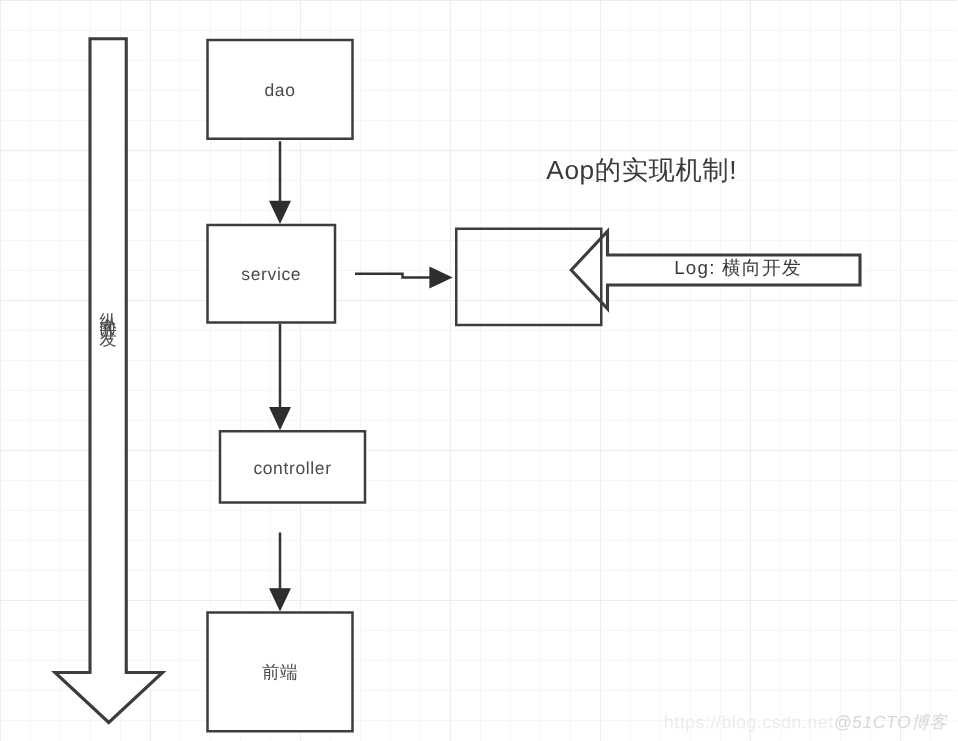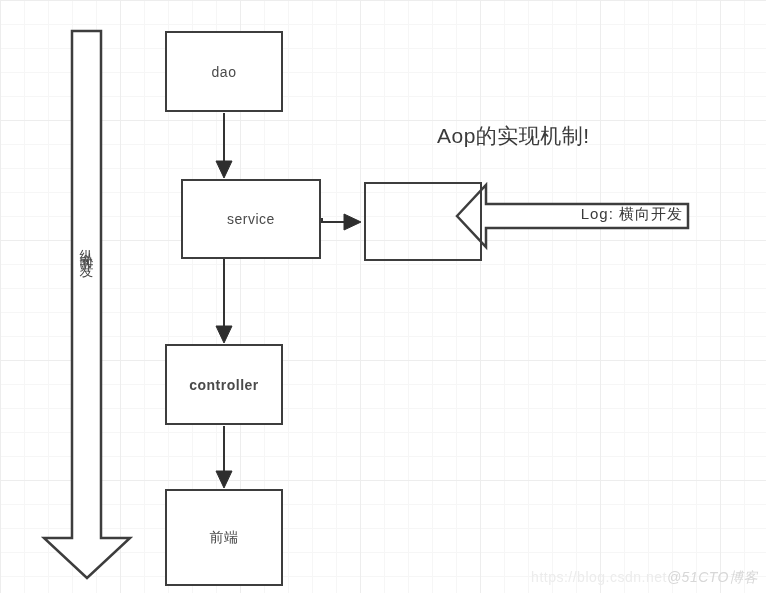--- a/index.html
+++ b/index.html
@@ -73,21 +73,21 @@
     top: 122px;
     color: #3a3a3a;
     font-size: 21px;
     letter-spacing: 0.5px;
   }
   .log-label {
     position: absolute;
     left: 498px;
     top: 205px;
     width: 185px;
-    text-align: right;
+    text-align: center;
     color: #3a3a3a;
     font-size: 15px;
     letter-spacing: 1px;
   }
   .watermark {
     position: absolute;
     right: 8px;
     bottom: 6px;
     font-size: 14px;
     letter-spacing: 0.5px;
@@ -125,25 +125,25 @@
     <g>
       <polyline class="connector" points="284,219 322,219 322,222 345,222"></polyline>
       <polygon class="arrowhead" points="344,214 344,230 361,222"></polygon>
     </g>
   </svg>
 
   <div class="node" style="left:165px; top:31px;  width:118px; height:81px;">
     <span>dao</span>
   </div>
 
-  <div class="node" style="left:181px; top:179px; width:140px; height:80px;">
+  <div class="node" style="left:165px; top:179px; width:104px; height:80px;">
     <span>service</span>
   </div>
 
-  <div class="node" style="left:165px; top:344px; width:118px; height:81px;font-weight:bold;">
+  <div class="node" style="left:175px; top:344px; width:118px; height:59px;">
     <span>controller</span>
   </div>
 
   <div class="node" style="left:165px; top:489px; width:118px; height:97px;">
     <span>前端</span>
   </div>
 
   <div class="node" style="left:364px; top:182px; width:118px; height:79px; background:transparent;">
     <span></span>
   </div>

